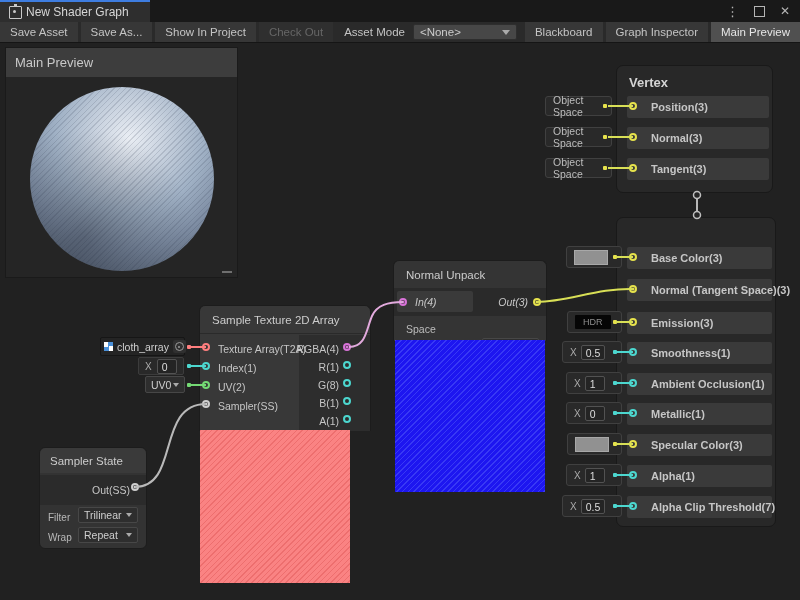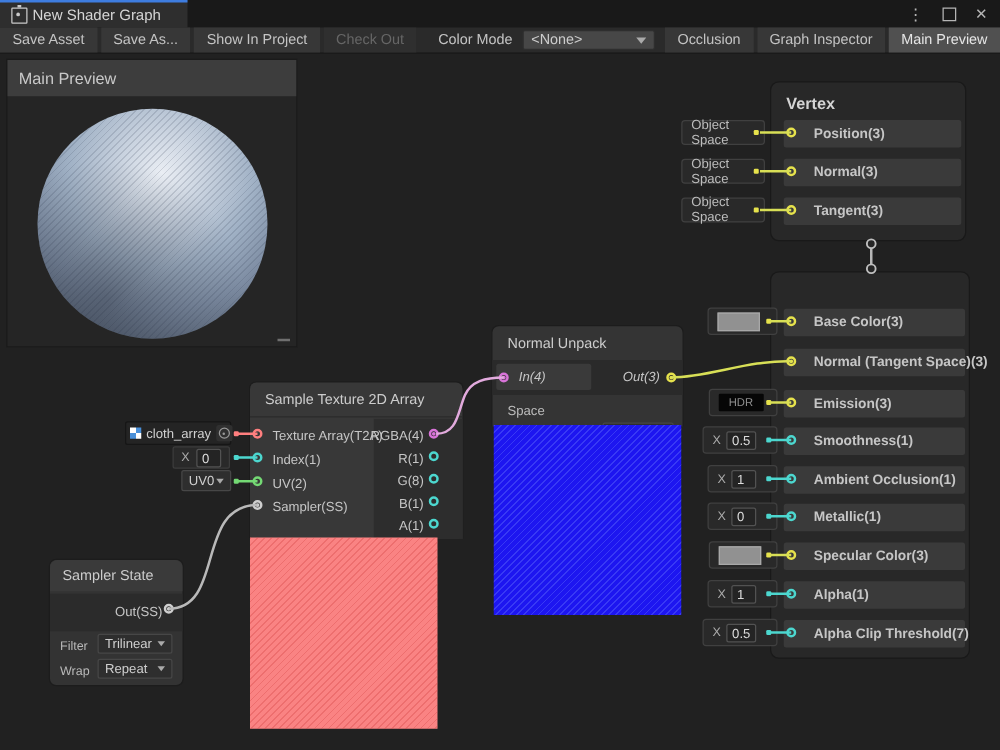--- a/index.html
+++ b/index.html
@@ -110,26 +110,26 @@
     <span class="closex">✕</span>
   </div>
 </div>
 
 <div class="toolbar">
   <div class="tbtn">Save Asset</div>
   <div class="tbtn">Save As...</div>
   <div class="tbtn">Show In Project</div>
   <div class="tbtn disabled">Check Out</div>
   <div class="tspacer"></div>
-  <div class="cm-label">Color Mode</div>
+  <div class="cm-label">Asset Mode</div>
   <div class="tdrop">
     <span>&lt;None&gt;</span>
     <span class="caret"></span>
   </div>
-  <div class="tbtn">Occlusion</div>
+  <div class="tbtn">Blackboard</div>
   <div class="tbtn">Graph Inspector</div>
   <div class="tbtn active">Main Preview</div>
 </div>
 
 <div class="canvas"></div>
 
 <div class="abs preview-panel">
   <div class="preview-header">
     <span>Main Preview</span>
   </div>

